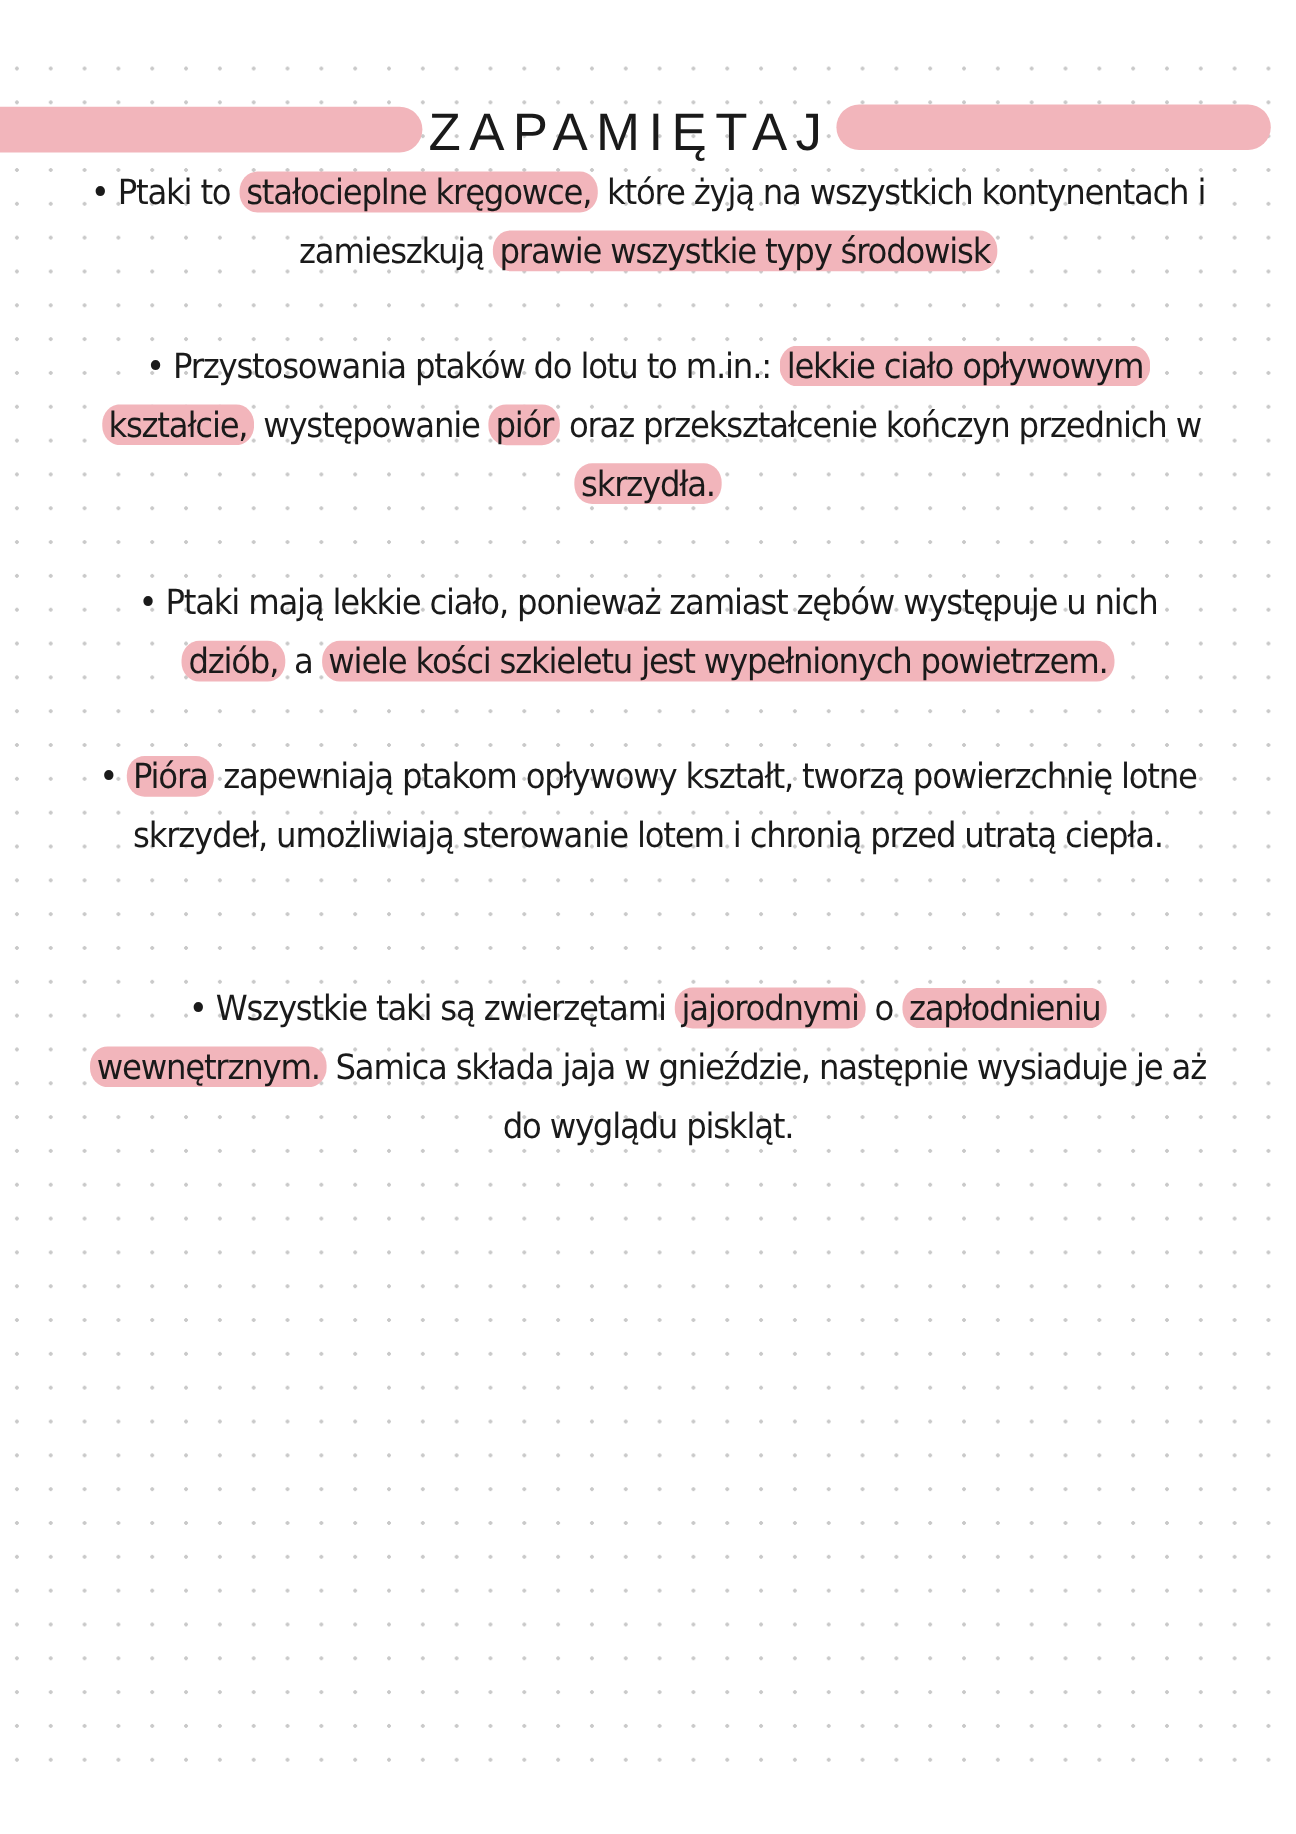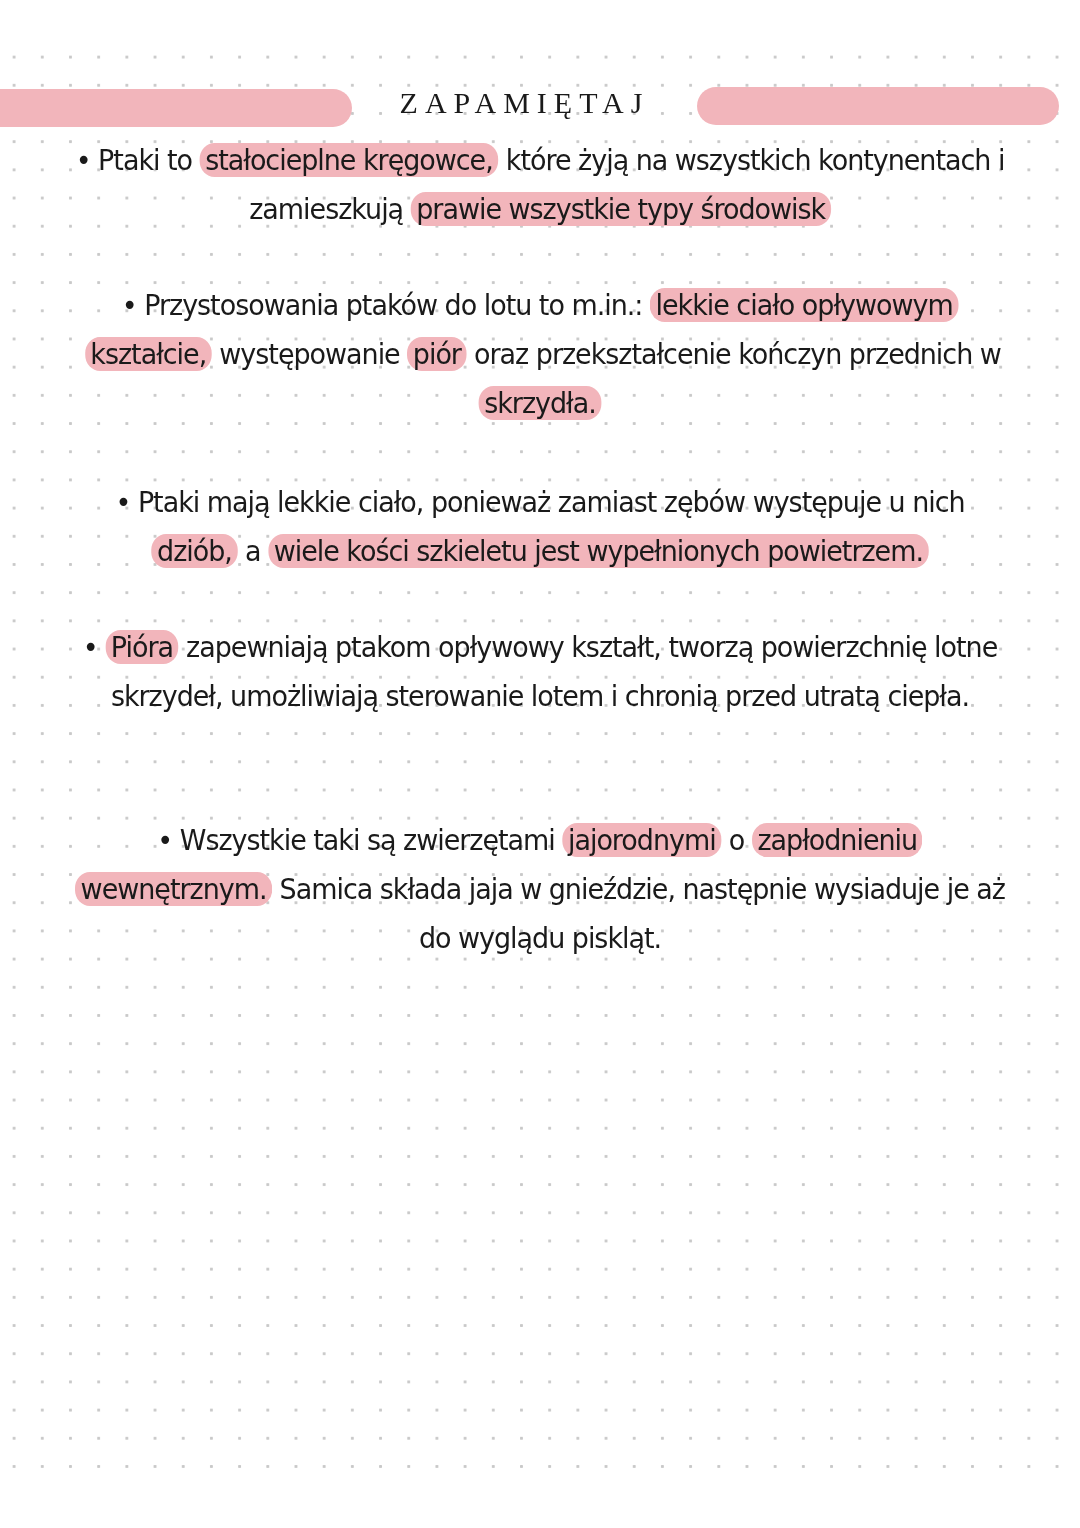--- a/index.html
+++ b/index.html
@@ -15,22 +15,22 @@
     background-size: 28.2px 28.2px;
     background-position: 0px 0px;
   }
   .banner {
     position: absolute; background: #f2b5bb; border-radius: 20px;
   }
   .banner-left { left: -20px; top: 89px; width: 372px; height: 38px; }
   .banner-right { left: 697px; top: 87px; width: 362px; height: 38px; }
   .title {
     position: absolute; left: 352px; width: 345px; top: 86px;
-    text-align: center; font-size: 30px; letter-spacing: 7px;
-    font-family: Liberation Serif, serif; font-weight: normal;
+    text-align: center; font-size: 44px; letter-spacing: 7px;
+    font-family: Liberation Sans, sans-serif; font-weight: normal;
   }
   .para {
     position: absolute; left: 40px; width: 1000px;
     text-align: center; font-size: 29px; line-height: 49px;
     font-family: "DejaVu Sans", sans-serif;
     letter-spacing: -1.1px;
     transform: scaleX(0.93); transform-origin: center top;
   }
   .hl {
     background: #f2b5bb; border-radius: 16px; padding: 0 6px;

